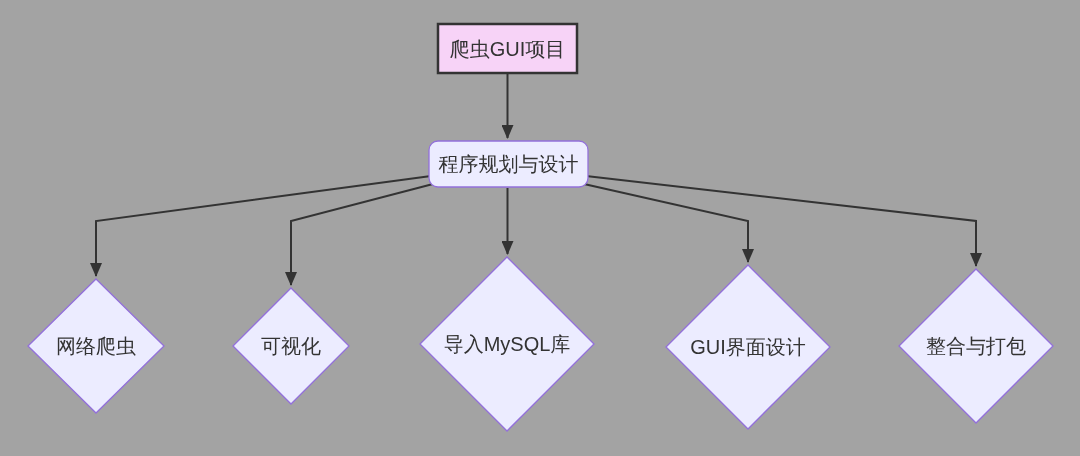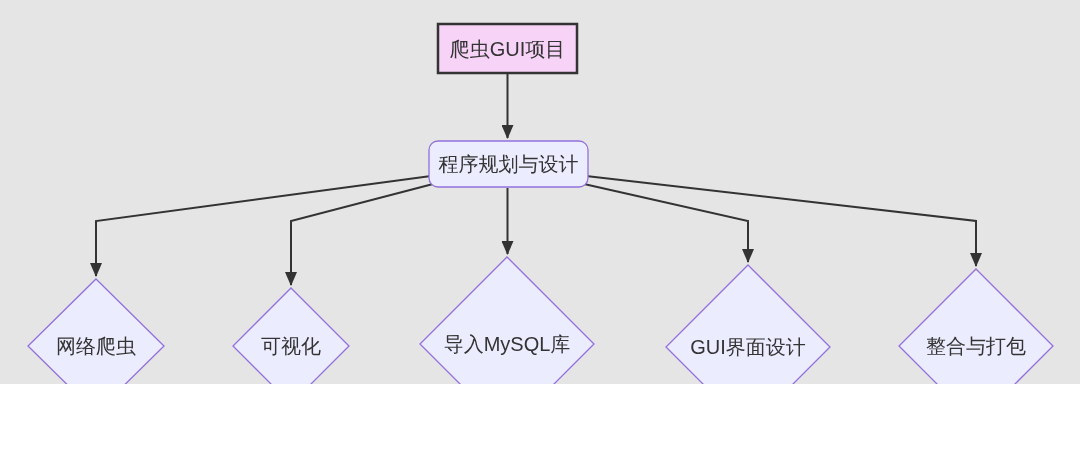--- a/index.html
+++ b/index.html
@@ -3,22 +3,22 @@
 <meta charset="utf-8">
 <style>
   html, body {
     margin: 0;
     padding: 0;
     background: #ffffff;
   }
   .canvas {
     position: relative;
     width: 1080px;
-    height: 384px;
-    background: #e5e5e5;
+    height: 456px;
+    background: #a3a3a3;
     overflow: hidden;
     text-align: right;
   }
   svg {
     display: block;
   }
   text.node-label {
     font-family: "Liberation Sans", sans-serif;
     font-size: 20px;
     fill: #333333;

